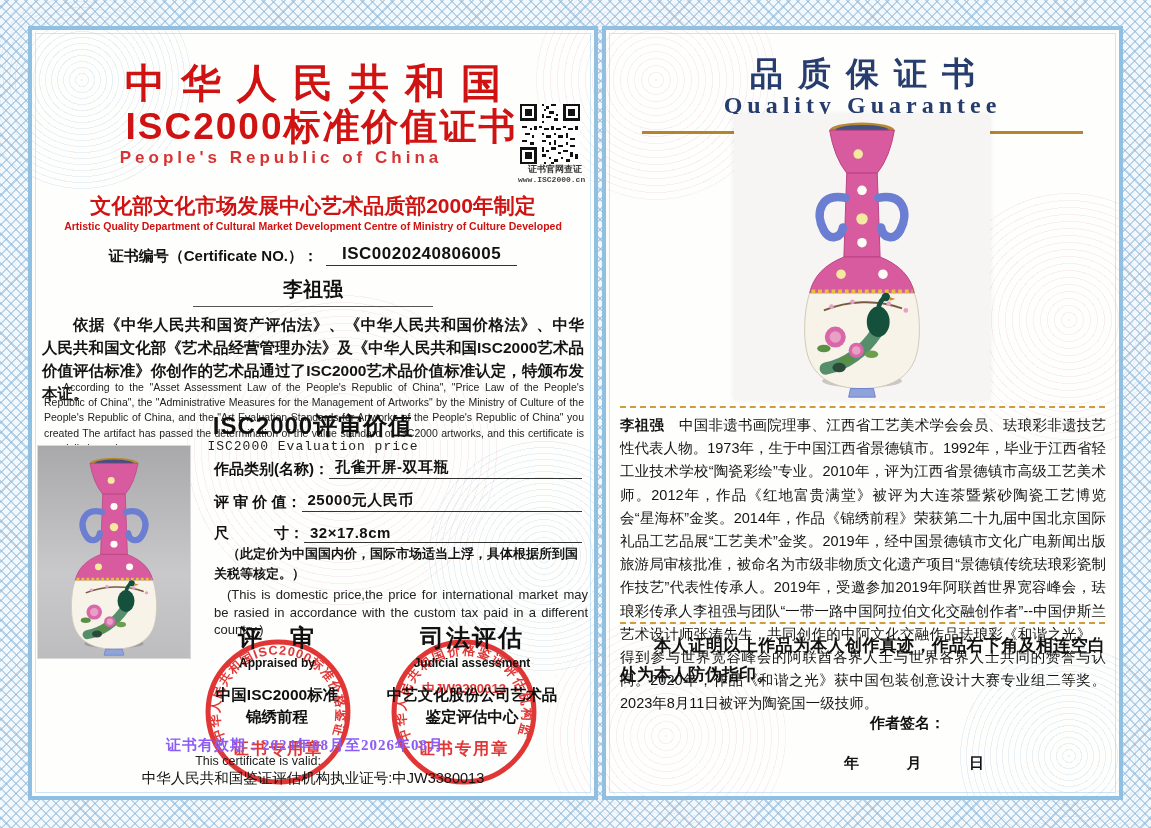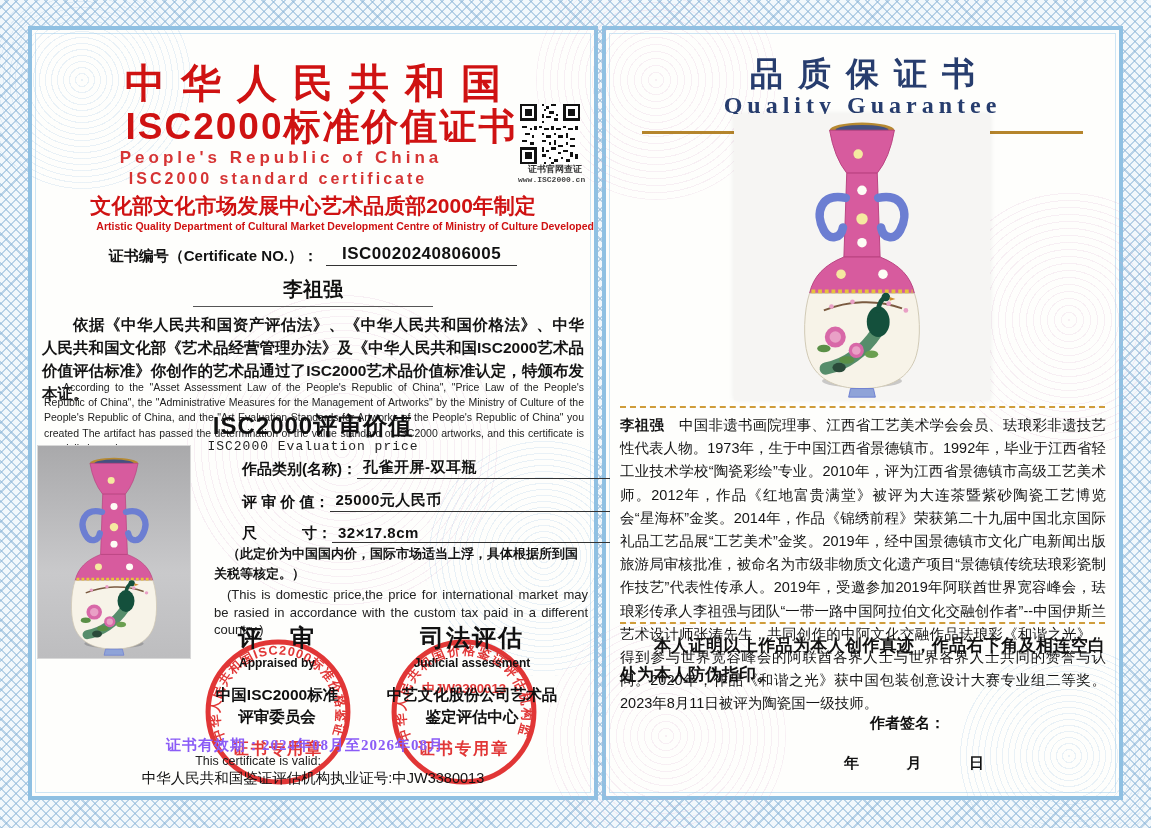--- a/index.html
+++ b/index.html
@@ -20,31 +20,31 @@
   
   .t-cn1{left:0;right:0;top:26px;font-size:40px;font-weight:bold;color:#cf1212;letter-spacing:16px;text-indent:16px;}
   .t-cn2{left:0;right:0;top:72px;font-size:37px;font-weight:bold;color:#cf1212;letter-spacing:2px;padding-left:17px;}
   .t-en1{left:0;right:70px;top:118px;font-size:17px;font-weight:bold;color:#d63434;letter-spacing:4px;padding-left:6px;}
   .t-en2{left:0;right:70px;top:140px;font-size:16px;font-weight:bold;color:#d63434;letter-spacing:3px;}
   .qr-box{right:12px;top:74px;width:64px;text-align:right;}
   .qr-box svg{width:60px;height:60px;display:block;margin:0 auto;}
   .qr-cap{font-size:9px;font-weight:bold;color:#333;line-height:1.25;}
   .qr-url{font-size:8px;font-weight:bold;color:#444;font-family:"Liberation Mono",monospace;}
   .dept-cn{left:0;right:0;top:162px;font-size:21px;font-weight:bold;color:#cf1212;}
-  .dept-en{left:0;right:0;top:190px;font-size:10.5px;font-weight:bold;color:#cf1212;text-align:right;}
+  .dept-en{left:0;right:0;top:190px;font-size:10.5px;font-weight:bold;color:#cf1212;}
   .certno{left:0;right:0;top:214px;display:flex;justify-content:center;align-items:flex-end;gap:8px;}
   .certno .lbl{font-size:15px;color:#111;font-weight:bold;}
   .certno .val{font-size:17px;font-weight:bold;color:#111;border-bottom:1.5px solid #333;padding:0 16px 1px 16px;letter-spacing:.5px;}
   .artist{left:161px;top:246px;width:240px;text-align:center;font-size:20px;font-weight:bold;color:#111;border-bottom:1.5px solid #555;padding-bottom:3px;}
   .stmt-cn{left:10px;right:10px;top:284px;font-size:15.5px;font-weight:bold;color:#141414;line-height:1.48;text-align:justify;text-indent:2em;}
   .stmt-en{left:12px;right:10px;top:350px;font-size:10.5px;color:#222;line-height:1.45;text-align:justify;text-indent:1.8em;}
   .ev-title{left:0;right:0;top:380px;font-size:24px;font-weight:bold;color:#111;letter-spacing:1px;}
   .ev-sub{left:0;right:0;top:409px;font-size:13px;color:#222;font-family:"Liberation Mono",monospace;letter-spacing:1px;}
   .photo-left{left:6px;top:416px;width:152px;height:212px;background:linear-gradient(180deg,#a9a9ab,#c9c9cb 60%,#bdbdbf);box-shadow:0 0 0 1px #d8d8d8;}
-  .fields{left:182px;top:428px;width:368px;margin-left:28px;}
+  .fields{left:182px;top:428px;width:368px;}
   .frow{display:flex;align-items:flex-end;margin-bottom:12px;}
   .frow .flbl{font-size:15px;font-weight:bold;color:#111;white-space:nowrap;}
   .frow .fval{flex:1;font-size:15px;font-weight:bold;color:#111;border-bottom:1.2px solid #333;padding:0 4px 1px 6px;letter-spacing:.5px;}
   .note-cn{left:182px;right:8px;top:514px;font-size:13px;font-weight:bold;color:#141414;line-height:1.5;text-indent:1em;}
   .note-en{left:182px;right:6px;top:556px;font-size:13px;color:#222;line-height:1.35;text-align:justify;text-indent:1em;}
   .appr-h{top:592px;font-size:24px;font-weight:bold;color:#111;letter-spacing:2px;}
   .appr-h.a{left:120px;width:250px;} .appr-h.b{left:330px;width:220px;}
   .appr-en{top:626px;font-size:12px;font-weight:bold;color:#111;}
   .appr-en.a{left:120px;width:250px;} .appr-en.b{left:330px;width:220px;}
   .org{font-size:15.5px;font-weight:bold;color:#101010;line-height:1.45;text-align:center;}
@@ -115,21 +115,20 @@
 <div class="page">
 
   <div class="panel panel-left">
     <div class="wm wm-blue" style="left:-60px;top:-60px;width:220px;height:220px;"></div>
     <div class="wm wm-pink" style="left:150px;top:260px;width:320px;height:320px;"></div>
     <div class="wm wm-blue" style="right:-70px;bottom:120px;width:240px;height:240px;"></div>
 
     <div class="abs ctr t-cn1">中华人民共和国</div>
     <div class="abs ctr t-cn2">ISC2000标准价值证书</div>
     <div class="abs ctr t-en1">People's Republic of China</div>
-    <div class="abs ctr t-en2">ISC2000 standard certificate</div>
 
     <div class="abs qr-box">
       <svg viewBox="0 0 25 25" shape-rendering="crispEdges">
         <rect width="25" height="25" fill="#fff"></rect>
         <g fill="#111">
           <rect x="0" y="0" width="7" height="7"></rect>
             <rect x="18" y="0" width="7" height="7"></rect>
             <rect x="0" y="18" width="7" height="7"></rect>
         </g>
         <g fill="#fff">
@@ -206,21 +205,21 @@
       <path id="arcR" d="M 23,102 A 58 58 0 1 1 127,102" fill="none"></path>
       <text font-size="12.5" font-weight="bold" fill="#e02525" letter-spacing="2">
         <textPath href="#arcR">中华人民共和国价格鉴证评估机构监制</textPath>
       </text>
       <text x="75" y="56" text-anchor="middle" font-size="13" font-weight="bold" fill="#e02525">中JW3380013</text>
       <text x="75" y="116" text-anchor="middle" font-size="16" font-weight="bold" fill="#e02525" letter-spacing="2">证书专用章</text>
     </svg>
 
     <div class="abs ctr org a">
       <div>中国ISC2000标准</div>
-      <div>评审委员会</div>
+      <div>锦绣前程</div>
     </div>
     <div class="abs ctr org b">
       <div>中艺文化股份公司艺术品</div>
       <div>鉴定评估中心</div>
     </div>
 
     <div class="abs ctr validity">证书有效期：2024年08月至2026年08月</div>
     <div class="abs ctr valid-en">This certificate is valid:</div>
     <div class="abs ctr license">中华人民共和国鉴证评估机构执业证号:中JW3380013</div>
   </div>

